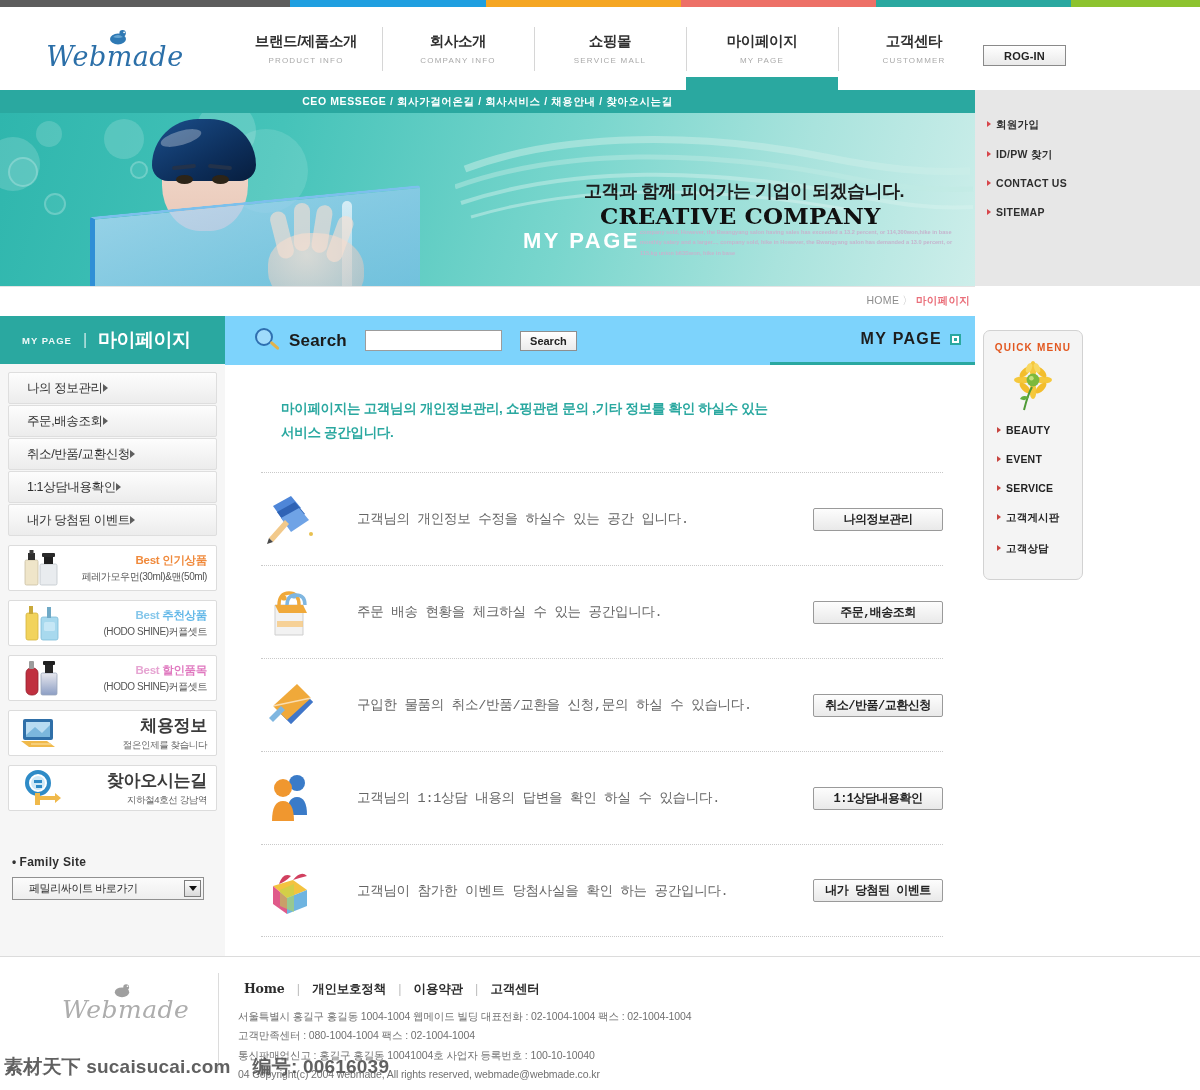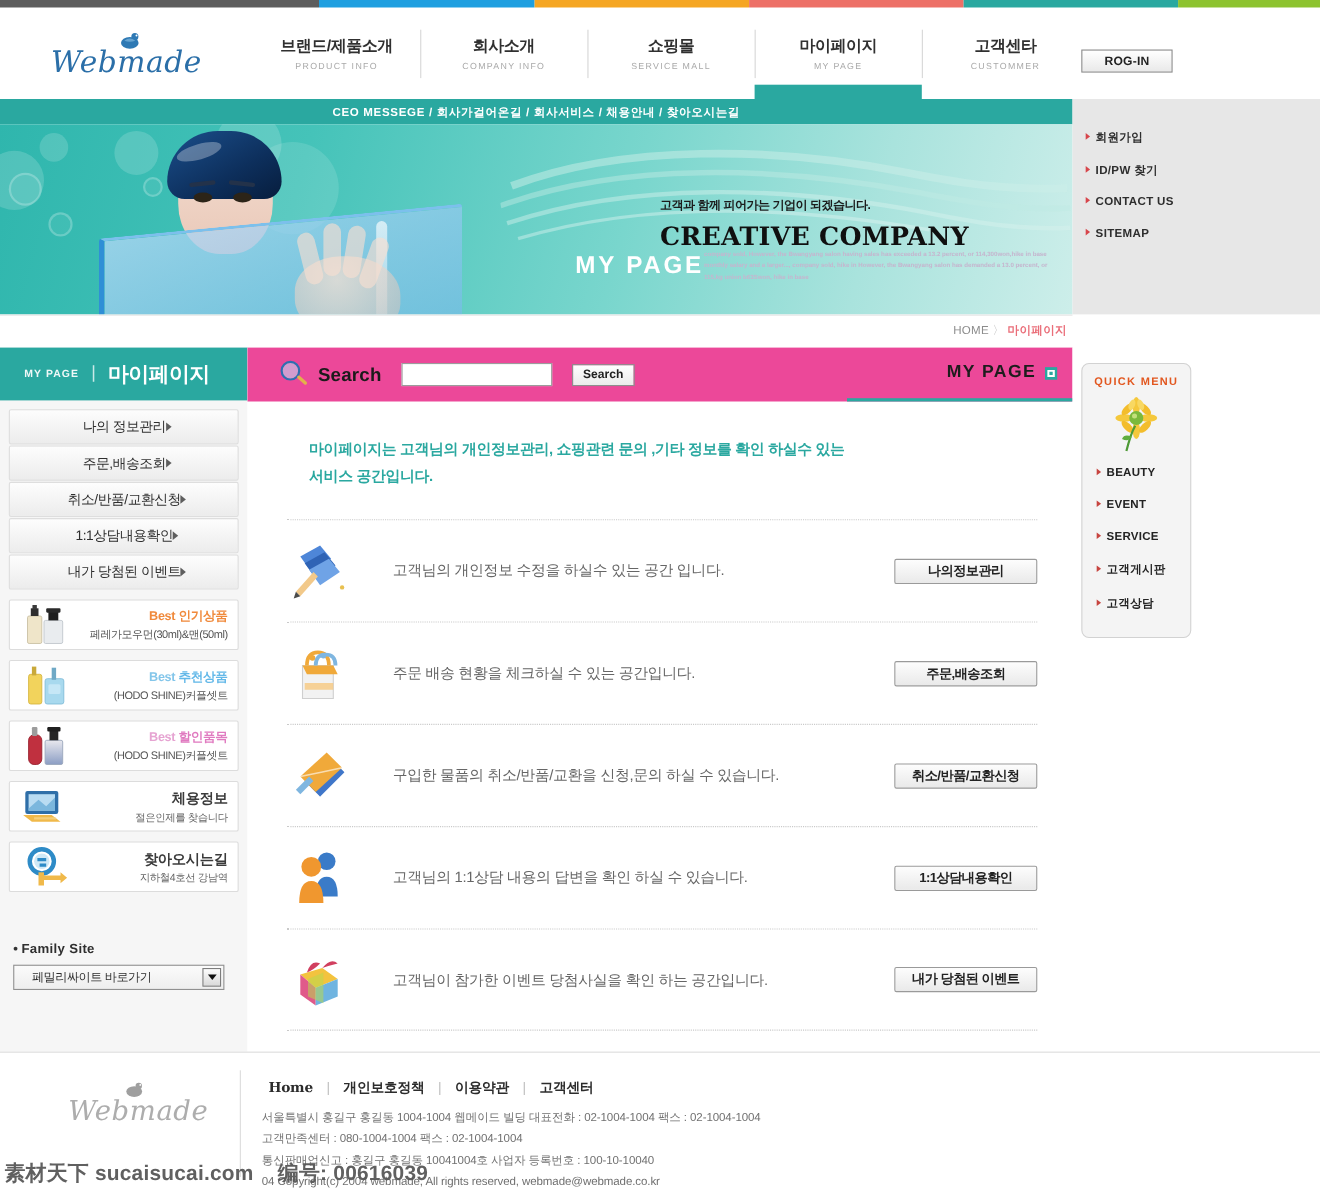--- a/index.html
+++ b/index.html
@@ -98,21 +98,21 @@
     position: absolute; left: 268px; top: 120px; width: 96px; height: 72px;
     background: radial-gradient(circle at 40% 30%, rgba(250,225,210,.72), rgba(226,190,175,.42));
     border-radius: 44% 50% 40% 46%;
   }
   .finger { position:absolute; width:16px; height:48px; border-radius:9px;
     background: rgba(248,222,208,.62); }
   .tube { position: absolute; left: 342px; top: 88px; width: 10px; height: 104px;
     background: linear-gradient(rgba(255,255,255,.65), rgba(200,230,245,.35)); border-radius: 6px;}
   .swoosh { position: absolute; right: 0; top: 0; width: 520px; height: 173px; opacity: .55; }
   .banner-head {
-    position: absolute; left: 600px; top: 66px; font-size: 11px;
+    position: absolute; left: 584px; top: 66px; font-size: 18px;
     color: #1c1c1c; font-weight: bold; letter-spacing: -.5px; white-space: nowrap;
   }
   .banner-title {
     position: absolute; left: 600px; top: 89px;
     font-family: "DejaVu Serif", "Liberation Serif", serif;
     font-size: 23px; font-weight: bold; color: #101010; letter-spacing: .2px; white-space: nowrap;
   }
   .banner-mypage {
     position: absolute; left: 523px; top: 115px;
     font-size: 22px; font-weight: bold; color: #ffffff; letter-spacing: 2.5px;
@@ -154,37 +154,37 @@
     display: flex; align-items: center; padding-left: 22px;
   }
   .lc-head .en { font-size: 9.5px; letter-spacing: 1px; font-weight: bold; opacity: .92; }
   .lc-head .bar { margin: 0 11px 0 11px; font-weight: normal; opacity: .75; }
   .lc-head .ko { font-size: 19px; font-weight: bold; letter-spacing: -0.5px; }
   .lnav { padding: 8px 8px 0 8px; }
   .lnav-item {
     height: 32px; margin-bottom: 1px;
     background: linear-gradient(#fdfdfd, #ececec);
     border: 1px solid #dedede; border-radius: 2px;
-    display: flex; align-items: center; justify-content: center;
+    display: flex; align-items: center; justify-content: flex-start;
     padding: 0 12px 0 18px; cursor: pointer;
   }
   .lnav-item span.t { font-size: 12.5px; color: #2f2f2f; letter-spacing: -0.4px; }
   .lnav-item .arw { width: 0; height: 0; border-left: 5px solid #5e5e5e;
     border-top: 4px solid transparent; border-bottom: 4px solid transparent; }
 
   .prodbox {
     margin: 9px 8px 0 8px; height: 46px; background: #fff; border: 1px solid #dcdcdc;
     border-radius: 2px; display: flex; align-items: center; position: relative; cursor: pointer;
   }
   .prodbox .thumb { width: 56px; height: 40px; margin-left: 4px; position: relative; flex: 0 0 56px; }
   .prodbox .txt { flex: 1; text-align: right; padding-right: 9px; }
   .prodbox .l1 { font-size: 11.5px; font-weight: bold; letter-spacing: -.3px; }
   .prodbox .l1 em { font-style: normal; color: #9aa0a6; font-weight: bold; }
   .prodbox .l2 { font-size: 10px; color: #555; margin-top: 2px; letter-spacing: -.4px; }
-  .prodbox .l1b { font-size: 13px; font-weight: bold; color: #3b3b3b; letter-spacing: -.3px; }
+  .prodbox .l1b { font-size: 17px; font-weight: bold; color: #3b3b3b; letter-spacing: -.3px; }
   .prodbox .l2b { font-size: 9.5px; color: #666; margin-top: 2px; letter-spacing: -.4px; }
 
   .famsite { margin: 16px 0 0 12px; }
   .famsite .lbl { font-size: 12px; font-weight: bold; color: #2f2f2f; letter-spacing: .3px; margin-top: 44px; }
   .famsite .lbl .dot { color: #333; margin-right: 3px; }
   .famsel {
     margin-top: 8px; width: 192px; height: 23px; border: 1px solid #909090;
     background: linear-gradient(#fbfbfb,#eeeeee);
     display: flex; align-items: center; justify-content: space-between;
     padding: 0 2px 0 16px; cursor: pointer;
@@ -194,21 +194,21 @@
     width: 17px; height: 17px; border: 1px solid #7d7d7d;
     background: linear-gradient(#fdfdfd,#d9d9d9);
     display: flex; align-items: center; justify-content: center;
   }
   .famsel .btn i { width:0;height:0;border-top:5px solid #111;
     border-left:4px solid transparent;border-right:4px solid transparent; display:block;}
 
   
   .centercol { width: 750px; background: #ffffff; position: relative; }
   .searchbar {
-    height: 49px; background: #ec4899; display: flex; align-items: center; padding-left: 29px;
+    height: 49px; background: #7dd3fc; display: flex; align-items: center; padding-left: 29px;
     position: relative;
   }
   .mag { width: 26px; height: 26px; position: relative; flex: 0 0 26px; }
   .mag .ring { position:absolute; left:1px; top:0; width:18px; height:18px; border-radius:50%;
     border: 2.4px solid #2f6fb0; background: rgba(190,225,250,.55); }
   .mag .hdl { position:absolute; left:15px; top:16px; width: 11px; height: 3.4px; background:#e3b24a;
     transform: rotate(42deg); border-radius:2px;}
   .search-label { font-size: 17px; font-weight: bold; color: #1b1b1b; margin-left: 9px; letter-spacing: .2px;}
   .search-input {
     width: 137px; height: 21px; margin-left: 18px; border: 1px solid #9c9c9c;
@@ -226,21 +226,21 @@
   }
   .mypage-tab .t { font-size: 16px; font-weight: bold; color: #1d1d1d; letter-spacing: 1.3px; }
   .mypage-tab .sq { width: 11px; height: 11px; background: #2aa8a0; margin-left: 8px;
     border: 2px solid #2aa8a0; box-shadow: inset 0 0 0 2px #fff; }
 
   .intro {
     margin: 32px 0 0 56px; font-size: 13.5px; line-height: 1.75;
     color: #2aa8a0; font-weight: bold; letter-spacing: -.3px;
   }
 
-  .rows { margin: 28px 32px 0 36px; }
+  .rows { margin: 28px 32px 0 36px; font-family: Liberation Mono, monospace; }
   .srow {
     position: relative; height: 93px; border-top: 1px dotted #c9c9c9;
     display: flex; align-items: center;
   }
   .rows .srow:last-child { border-bottom: 1px dotted #c9c9c9; }
   .srow .ico { width: 62px; height: 58px; margin-left: 2px; position: relative; flex: 0 0 62px; }
   .srow .desc { flex: 1; margin-left: 32px; font-size: 13.5px; color: #666666; letter-spacing: -.3px; }
   .srow .go {
     width: 130px; height: 23px; border: 1px solid #9a9a9a; border-radius: 2px;
     background: linear-gradient(#fdfdfd,#e9e9e9);

